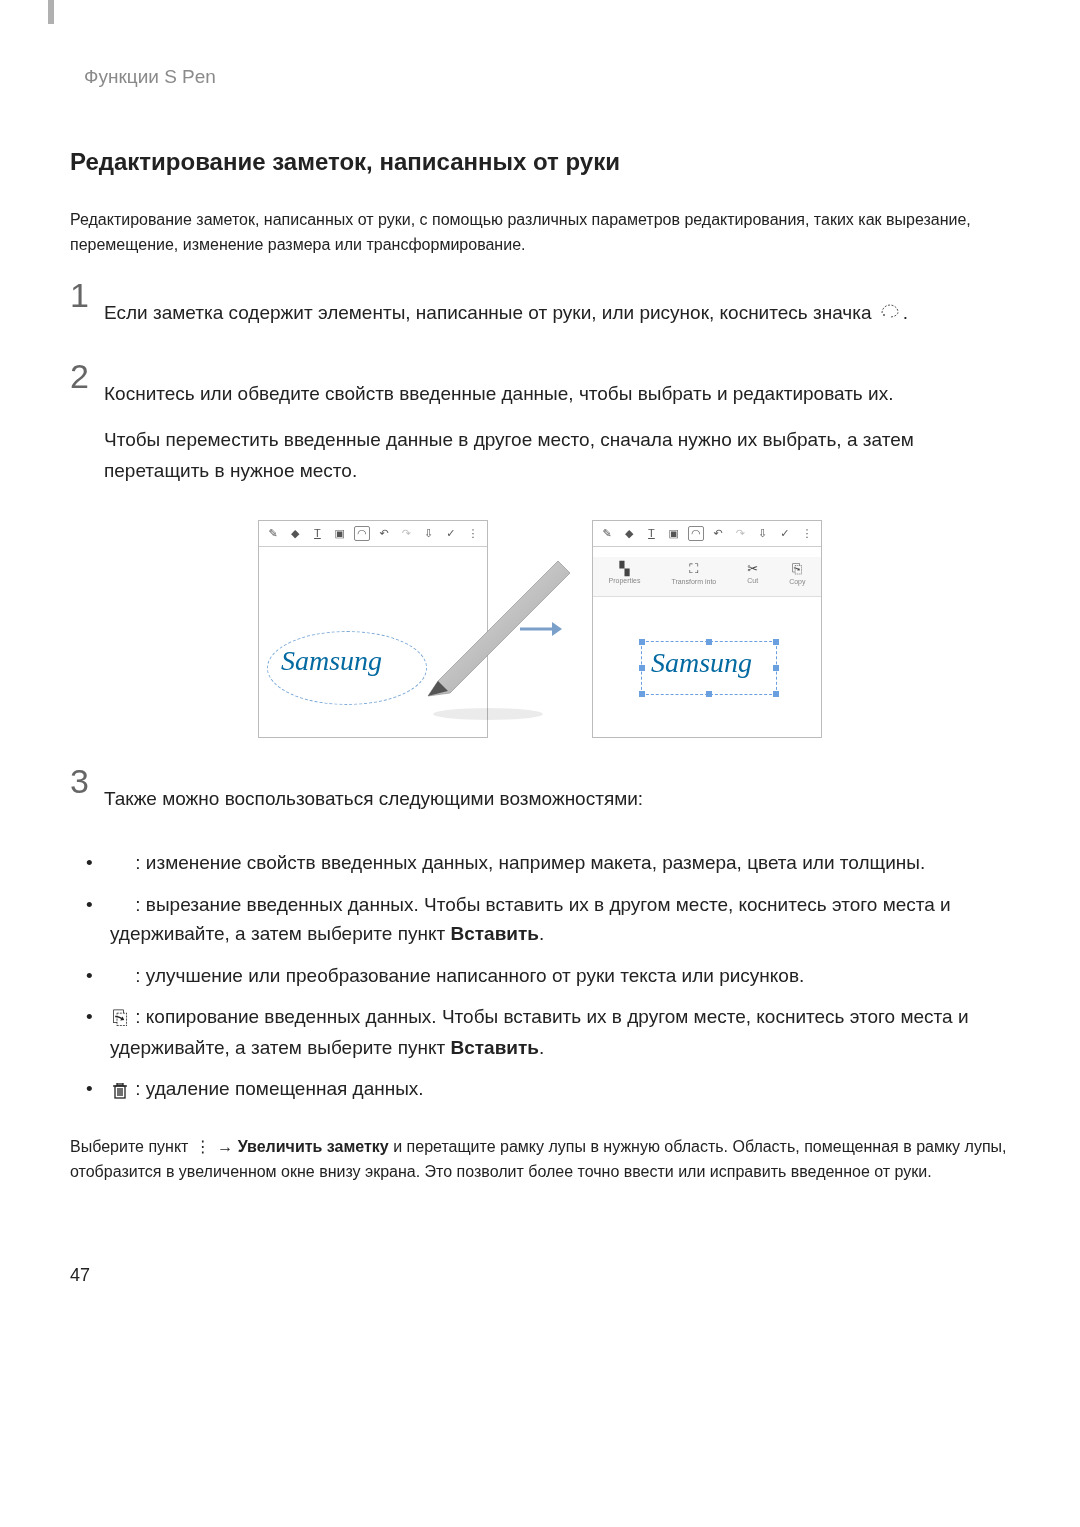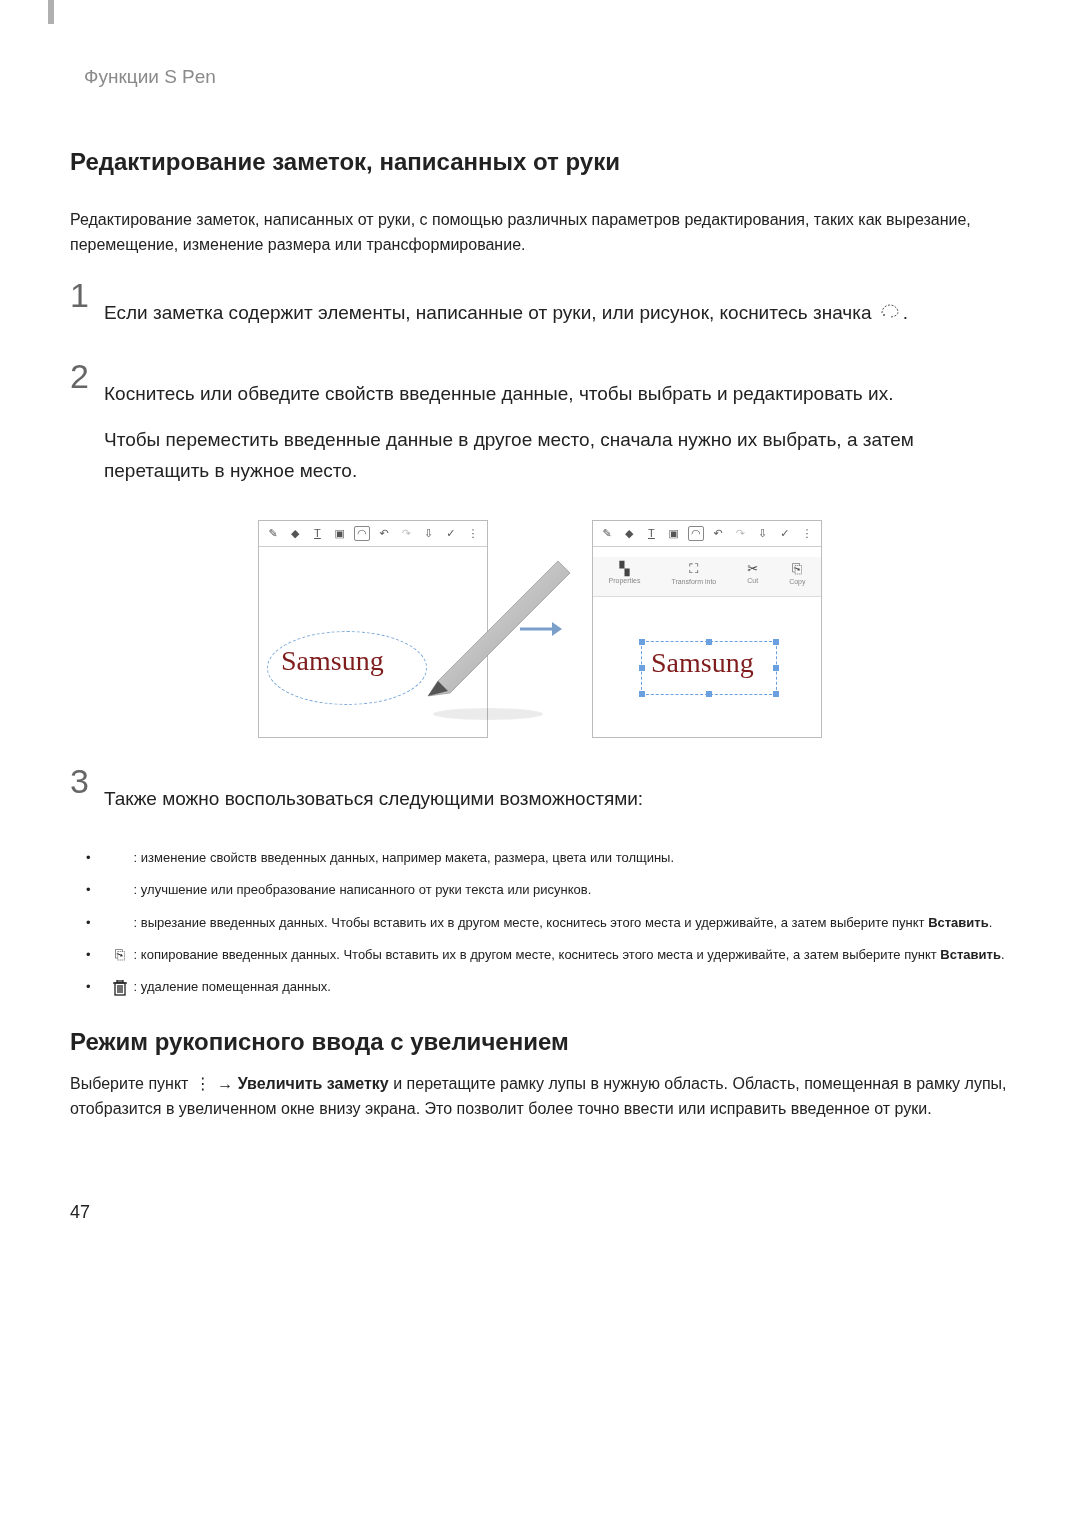--- a/index.html
+++ b/index.html
@@ -90,22 +90,23 @@
     border-bottom: 1px solid #ccc;
     padding: 0 6px;
     font-size: 11px;
     color: #555;
   }
   .toolbar span { display:inline-flex; align-items:center; justify-content:center; width:16px; }
   .tool-selected { border:1px solid #888; border-radius:2px; padding:0 2px; }
   .samsung-script {
     font-family: "Brush Script MT", cursive;
     font-size: 28px;
-    color: #7f1d1d;
-    position: absolute;
+    color: #0369a1;
+    position: absolute;
+    font-style: italic;
   }
   .dashed-circle {
     position: absolute;
     border: 1px dashed #7aa8d8;
     border-radius: 50%;
   }
   .selection-box {
     position: absolute;
     border: 1px dashed #6aa0e0;
   }
@@ -139,21 +140,21 @@
     top:26px; right:-90px;
     width:180px; height:180px;
     pointer-events:none;
   }
   ul.bullets {
     list-style: none;
     padding-left: 40px;
     margin-bottom: 30px;
   }
   ul.bullets li {
-    font-size: 13px;
+    font-size: 19px;
     line-height: 1.55;
     margin-bottom: 12px;
     position: relative;
   }
   ul.bullets li::before {
     content: "•";
     position: absolute;
     left: -24px;
     color:#222;
   }
@@ -289,32 +290,31 @@
 
   <div class="step-row">
     <div class="step-num">3</div>
     <div class="step-body">
       <p>Также можно воспользоваться следующими возможностями:</p>
     </div>
   </div>
 
   <ul class="bullets">
     <li><span class="icon-slot"></span><span> : изменение свойств введенных данных, например макета, размера, цвета или толщины.</span></li>
+    <li><span class="icon-slot"></span><span> : вырезание введенных данных. Чтобы вставить их в другом месте, коснитесь этого места и удерживайте, а затем выберите пункт </span><b>Вставить</b><span>.</span></li>
     <li><span class="icon-slot"></span><span> : улучшение или преобразование написанного от руки текста или рисунков.</span></li>
-    <li><span class="icon-slot"></span><span> : вырезание введенных данных. Чтобы вставить их в другом месте, коснитесь этого места и удерживайте, а затем выберите пункт </span><b>Вставить</b><span>.</span></li>
     <li><span class="icon-slot">⎘</span><span> : копирование введенных данных. Чтобы вставить их в другом месте, коснитесь этого места и удерживайте, а затем выберите пункт </span><b>Вставить</b><span>.</span></li>
     <li><span class="icon-slot"><svg width="14" height="16" viewBox="0 0 14 16" style="vertical-align:middle">
             <rect x="2" y="3" width="10" height="12" fill="none" stroke="#222" stroke-width="1.3"></rect>
             <line x1="5" y1="5" x2="5" y2="13" stroke="#222" stroke-width="1.3"></line>
             <line x1="7" y1="5" x2="7" y2="13" stroke="#222" stroke-width="1.3"></line>
             <line x1="9" y1="5" x2="9" y2="13" stroke="#222" stroke-width="1.3"></line>
             <line x1="0" y1="3" x2="14" y2="3" stroke="#222" stroke-width="1.3"></line>
             <rect x="4" y="0" width="6" height="2" fill="none" stroke="#222" stroke-width="1.3"></rect>
           </svg></span><span> : удаление помещенная данных.</span></li>
   </ul>
 
-  <h2 class="sub-title section2">Режим рукописного ввода с увеличением</h2>
   <p class="body-text">
     <span>Выберите пункт </span><span class="inline-icon">⋮</span><span> → </span><b>Увеличить заметку</b><span> и перетащите рамку лупы в нужную область. Область, помещенная в рамку лупы, отобразится в увеличенном окне внизу экрана. Это позволит более точно ввести или исправить введенное от руки.</span>
   </p>
 
   <div class="page-num">47</div>
 </div>
 
 </body></html>

